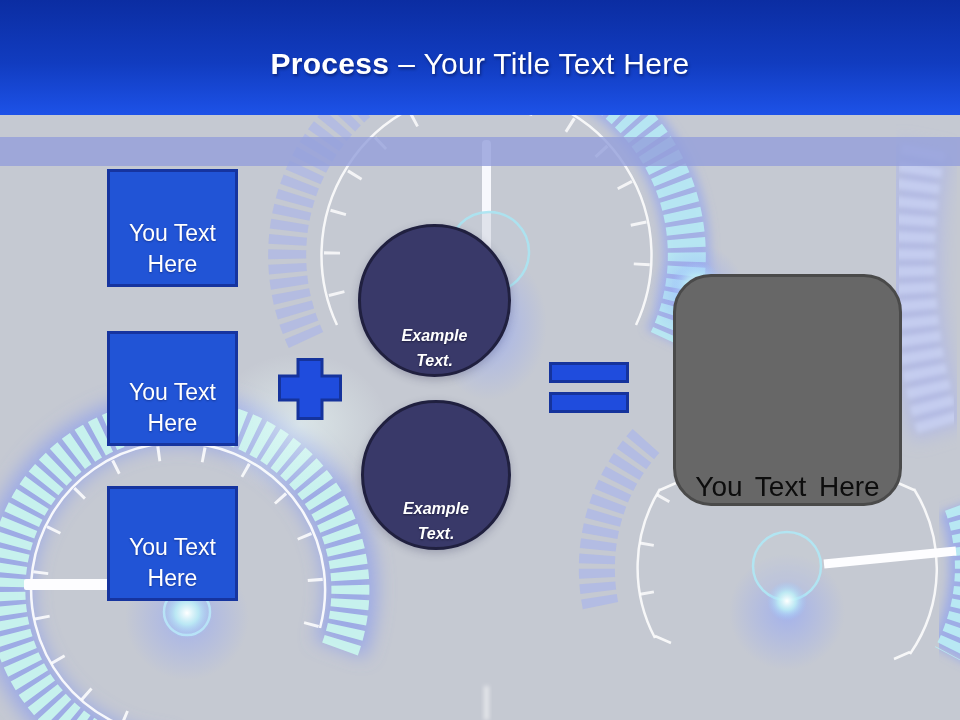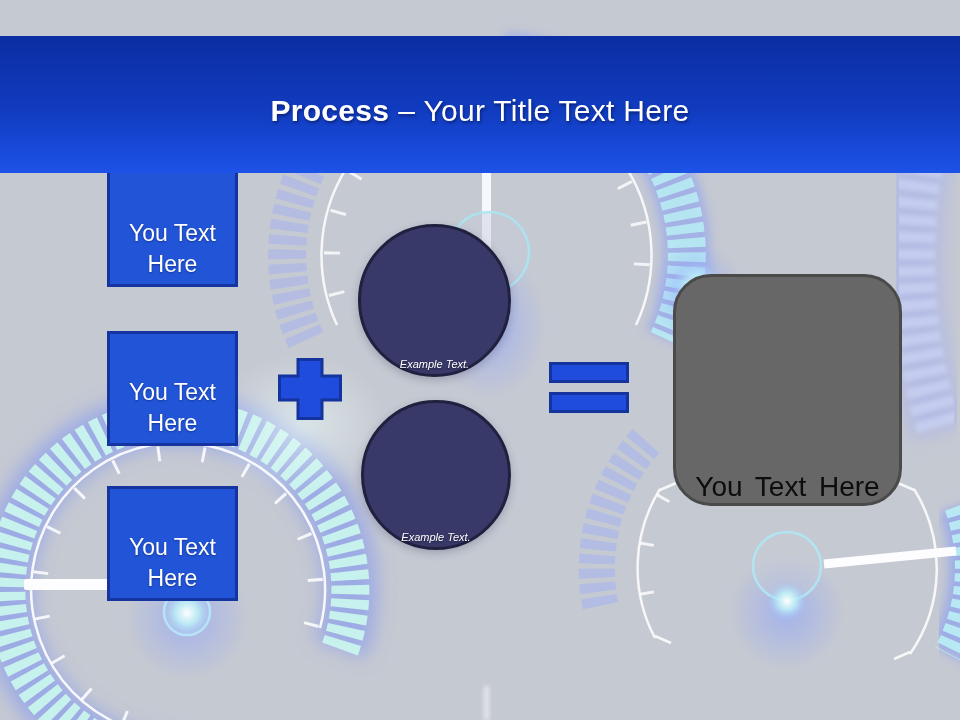--- a/index.html
+++ b/index.html
@@ -3,23 +3,23 @@
 <meta charset="utf-8">
 <style>
   html,body{margin:0;padding:0;background:#9aa0ab;}
   .slide{
     position:relative;width:960px;height:720px;overflow:hidden;
     background:var(--background,#c5c9d2);
     font-family:"Liberation Sans","DejaVu Sans",sans-serif;
   }
   
   .header{
-    position:absolute;left:0;top:0;width:100%;height:137px;z-index:3;
+    position:absolute;left:0;top:0;width:100%;height:115px;z-index:3;
     background:linear-gradient(to bottom,var(--header-top,#0b2da2) 0%,#113cc0 55%,var(--header-bottom,#1d52e8) 100%);
-    display:flex;align-items:center;justify-content:center;margin-top:36px;
+    display:flex;align-items:center;justify-content:center;
   }
   .title{
     color:#fff;font-size:30px;letter-spacing:.3px;margin-top:12px;
     text-shadow:1px 2px 3px rgba(0,0,30,.45);white-space:nowrap;
   }
   .title .bold{font-weight:bold;}
   .title .rest{font-weight:normal;margin-left:9px;}
   .band{
     position:absolute;left:0;top:137px;width:100%;height:29px;z-index:1;
     background:rgba(148,159,219,.8);
@@ -41,21 +41,21 @@
   .plus{left:278px;top:358px;width:64px;height:62px;}
   .equals{left:549px;top:362px;width:80px;height:51px;flex-direction:column;justify-content:space-between;}
   .equals .bar{
     width:80px;height:21px;box-sizing:border-box;
     background:var(--operator-fill,#1f4cdd);
     border:3px solid var(--operator-border,#15339c);
   }
   .circle{
     border-radius:50%;background:var(--circle-fill,#393969);
     border:3px solid var(--circle-border,#20203f);
-    color:#fff;font-size:11px;font-weight:normal;font-style:italic;line-height:1.6;
+    color:#fff;font-size:16px;font-weight:bold;font-style:italic;line-height:1.6;
     text-shadow:0 1px 2px rgba(0,0,20,.5);
     box-shadow:0 3px 8px rgba(40,40,80,.25);
   }
   .circle .inner{width:92px;}
   .c1{left:358px;top:224px;width:153px;height:153px;}
   .c2{left:361px;top:400px;width:150px;height:150px;}
   .result{
     left:673px;top:274px;width:229px;height:232px;border-radius:38px;
     background:var(--result-fill,#676767);
     border:3px solid var(--result-border,#4a4a4a);

